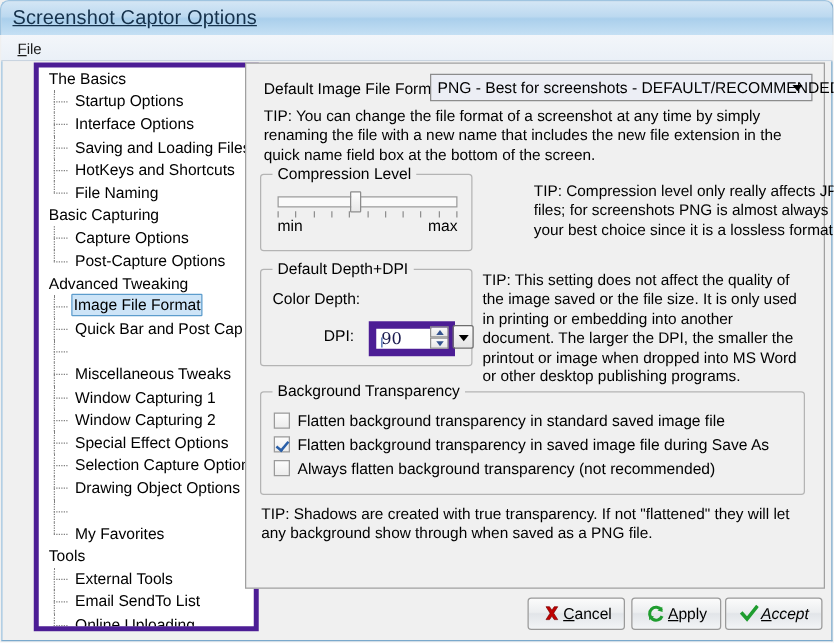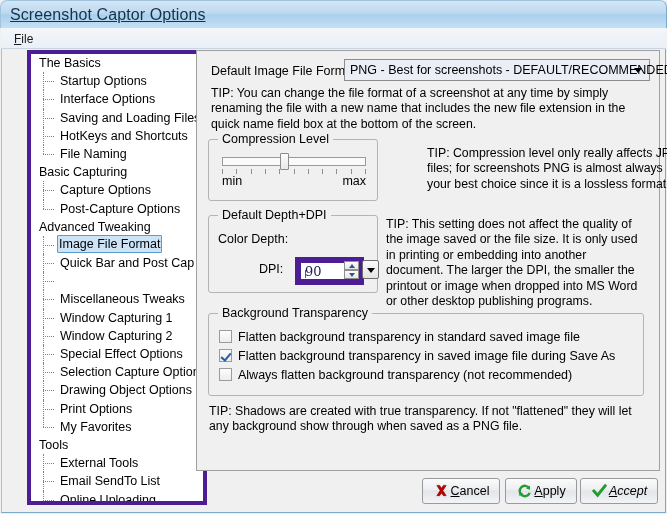--- a/index.html
+++ b/index.html
@@ -384,21 +384,21 @@
         <div class="tree-node root"><span class="label-box">Advanced Tweaking</span></div>
         <div class="tree-node child selected"><span class="connector"></span><span class="label-box">Image File Format</span></div>
         <div class="tree-node child"><span class="connector"></span><span class="label-box">Quick Bar and Post Cap</span></div>
         <div class="tree-node child"><span class="connector"></span></div>
         <div class="tree-node child"><span class="connector"></span><span class="label-box">Miscellaneous Tweaks</span></div>
         <div class="tree-node child"><span class="connector"></span><span class="label-box">Window Capturing 1</span></div>
         <div class="tree-node child"><span class="connector"></span><span class="label-box">Window Capturing 2</span></div>
         <div class="tree-node child"><span class="connector"></span><span class="label-box">Special Effect Options</span></div>
         <div class="tree-node child"><span class="connector"></span><span class="label-box">Selection Capture Options</span></div>
         <div class="tree-node child"><span class="connector"></span><span class="label-box">Drawing Object Options</span></div>
-        <div class="tree-node child"><span class="connector"></span><span class="label-box">Print Options</span></div>
+        <div class="tree-node child"><span class="connector"></span></div>
         <div class="tree-node child last"><span class="connector"></span><span class="label-box">My Favorites</span></div>
         <div class="tree-node root"><span class="label-box">Tools</span></div>
         <div class="tree-node child"><span class="connector"></span><span class="label-box">External Tools</span></div>
         <div class="tree-node child"><span class="connector"></span><span class="label-box">Email SendTo List</span></div>
         <div class="tree-node child"><span class="connector"></span><span class="label-box">Online Uploading</span></div>
       </div>
 
     <div id="main-panel">
 
       <div class="row-label" style="left:14px; top:13px;">Default Image File Format:</div>

